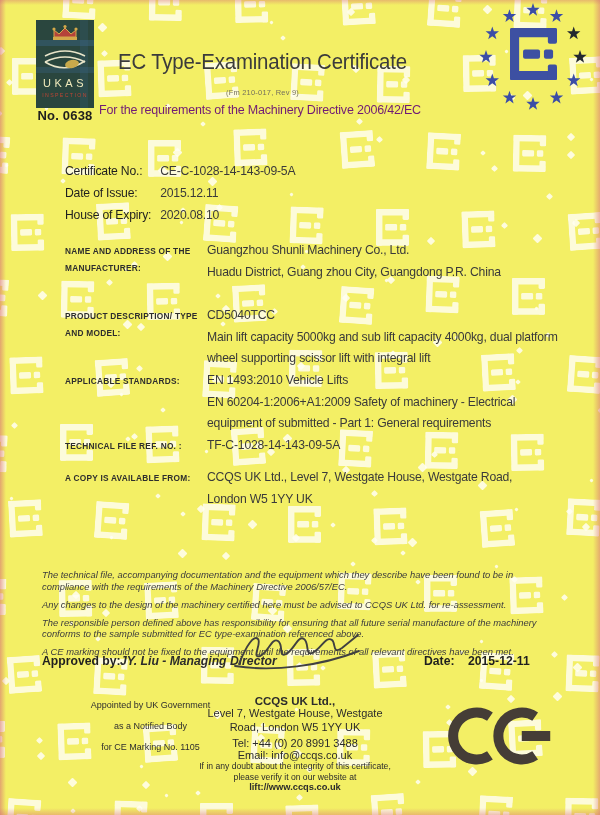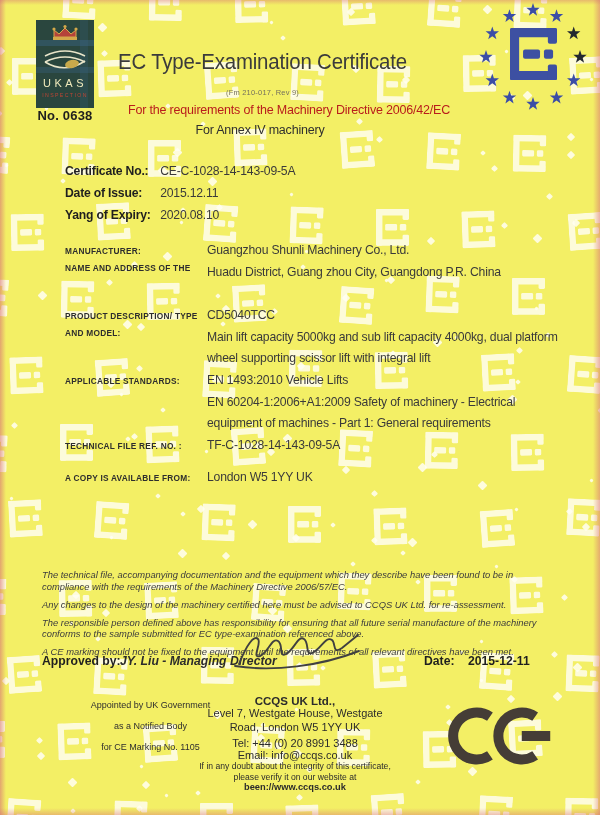--- a/index.html
+++ b/index.html
@@ -13,25 +13,25 @@
   .tint-right{right:0;top:0;bottom:0;width:7px;background:linear-gradient(270deg,rgba(214,105,118,.5),rgba(214,105,118,0));}
   .tint-top{left:0;right:0;top:0;height:5px;background:linear-gradient(180deg,rgba(214,105,118,.4),rgba(214,105,118,0));}
   .tint-bottom{left:0;right:0;bottom:0;height:7px;background:linear-gradient(0deg,rgba(214,105,118,.4),rgba(214,105,118,0));}
   .abs{position:absolute;z-index:4;}
   .ukas-logo{left:36px;top:20px;width:58px;height:88px;}
   .ukas-number{left:26px;top:108px;width:78px;text-align:center;font-weight:bold;font-size:13px;color:#1e1e1e;letter-spacing:.2px;}
   .eu-logo{left:476px;top:0;width:114px;height:114px;}
   .eu-logo .eu-e{position:absolute;left:34px;top:28px;}
   .cert-title{left:95px;top:50px;width:335px;text-align:center;font-size:21.5px;color:#3b3b3b;letter-spacing:-.2px;transform:scaleX(.95);}
   .form-ref{left:95px;top:88px;width:335px;text-align:center;font-size:7.5px;color:#75705c;letter-spacing:.2px;}
-  .directive-line{left:70px;top:103px;width:380px;text-align:right;font-size:12.5px;color:#b91c1c;letter-spacing:-.2px;}
+  .directive-line{left:70px;top:103px;width:380px;text-align:center;font-size:12.5px;color:#701a75;letter-spacing:-.2px;}
   .annex-line{left:70px;top:123px;width:380px;text-align:center;font-size:12.5px;color:#2f2f2f;letter-spacing:-.2px;}
   .summary{left:65px;top:160px;font-size:12.2px;letter-spacing:-.2px;}
   .summary .row{height:22px;line-height:22px;}
-  .summary .lbl{display:inline-block;width:92px;font-weight:bold;color:#1f1f1f;}
+  .summary .lbl{display:inline-block;width:92px;font-weight:normal;color:#1f1f1f;}
   .summary .val{color:#3a3a3a;}
   .field{left:0;width:600px;}
   .flabel{position:absolute;left:65px;top:3px;width:140px;font-size:8.3px;font-weight:bold;
           line-height:17px;color:#2d2d2d;letter-spacing:.25px;}
   .fvalue{position:absolute;left:207px;top:0;width:368px;font-size:12.2px;line-height:21.5px;color:#3a3a3a;letter-spacing:-.2px;}
   .notes{left:42px;top:569px;width:521px;font-style:italic;font-size:9.4px;line-height:11.5px;color:#3c3c3c;}
   .notes p{margin:0 0 6.5px 0;}
   .approved-label{left:42px;top:654px;font-size:12.2px;font-weight:bold;color:#1f1f1f;}
   .approver{left:120px;top:654px;font-size:12.2px;font-weight:bold;font-style:italic;color:#2b2b2b;}
   .signature{left:233px;top:624px;}
@@ -1170,41 +1170,40 @@
             <rect x="29" y="28" width="7" height="12" rx="1.5"></rect>
             <rect x="10" y="16.5" width="13" height="7" rx="1.5"></rect>
             <rect x="26" y="16.5" width="7" height="7" rx="1.5"></rect>
           </g>
         </svg></div>
   </div>
 
   <div class="abs cert-title">EC Type-Examination Certificate</div>
   <div class="abs form-ref">(Fm 210-017, Rev 9)</div>
   <div class="abs directive-line">For the requirements of the Machinery Directive 2006/42/EC</div>
-  <div class="abs annex-line">For Annex IV machinery</div>
 
   <div class="abs summary">
     <div class="row">
       <span class="lbl">Certificate No.:</span>
       <span class="val">CE-C-1028-14-143-09-5A</span>
     </div>
     <div class="row">
       <span class="lbl">Date of Issue:</span>
       <span class="val">2015.12.11</span>
     </div>
     <div class="row">
-      <span class="lbl">Yang of Expiry:</span>
+      <span class="lbl">House of Expiry:</span>
       <span class="val">2020.08.10</span>
     </div>
   </div>
 
   <div class="abs field" style="top:240px;">
     <div class="flabel">
+      <div>NAME AND ADDRESS OF THE</div>
       <div>MANUFACTURER:</div>
-      <div>NAME AND ADDRESS OF THE</div>
     </div>
     <div class="fvalue">
       <div>Guangzhou Shunli Machinery Co., Ltd.</div>
       <div>Huadu District, Guang zhou City, Guangdong P.R. China</div>
     </div>
   </div>
 
   <div class="abs field" style="top:305px;">
     <div class="flabel">
       <div>PRODUCT DESCRIPTION/ TYPE</div>
@@ -1217,38 +1216,39 @@
     </div>
   </div>
 
   <div class="abs field" style="top:370px;">
     <div class="flabel">
       <div>APPLICABLE STANDARDS:</div>
     </div>
     <div class="fvalue">
       <div>EN 1493:2010 Vehicle Lifts</div>
       <div>EN 60204-1:2006+A1:2009 Safety of machinery - Electrical</div>
-      <div>equipment of machines - Part 1: General requirements</div>
+      <div>equipment of submitted - Part 1: General requirements</div>
     </div>
   </div>
 
   <div class="abs field" style="top:435px;">
     <div class="flabel">
       <div>TECHNICAL FILE REF. NO. :</div>
     </div>
     <div class="fvalue">
       <div>TF-C-1028-14-143-09-5A</div>
     </div>
   </div>
 
   <div class="abs field" style="top:467px;">
     <div class="flabel">
       <div>A COPY IS AVAILABLE FROM:</div>
     </div>
     <div class="fvalue">
+      <div>CCQS UK Ltd., Level 7, Westgate House, Westgate Road,</div>
       <div>London W5 1YY UK</div>
     </div>
   </div>
 
   <div class="abs notes">
     <p>The technical file, accompanying documentation and the equipment which they describe have been found to be in compliance with the requirements of the Machinery Directive 2006/57/EC.</p>
     <p>Any changes to the design of the machinery certified here must be advised to CCQS UK Ltd. for re-assessment.</p>
     <p>The responsible person defined above has responsibility for ensuring that all future serial manufacture of the machinery conforms to the sample submitted for EC type-examination referenced above.</p>
     <p>A CE marking should not be fixed to the equipment until the requirements of all relevant directives have been met.</p>
   </div>
@@ -1271,21 +1271,21 @@
   </div>
 
   <div class="abs contact">
     <div class="cname">CCQS UK Ltd.,</div>
     <div class="caddr">Level 7, Westgate House, Westgate</div>
     <div class="caddr">Road, London W5 1YY UK</div>
     <div class="ctel">Tel: +44 (0) 20 8991 3488</div>
     <div class="cmail">Email: info@ccqs.co.uk</div>
     <div class="cverify">If in any doubt about the integrity of this certificate,</div>
     <div class="cverify">please verify it on our website at</div>
-    <div class="cweb">been://www.ccqs.co.uk</div>
+    <div class="cweb">lift://www.ccqs.co.uk</div>
   </div>
 
   <svg class="abs ce-mark" width="104" height="72" viewBox="0 0 124 86">
     <g fill="none" stroke="#453d36" stroke-width="12">
       <path d="M50 20 A28 28 0 1 0 50 66"></path>
       <path d="M104 20 A28 28 0 1 0 104 66"></path>
       <path d="M88 43 H122"></path>
     </g>
   </svg>
 

